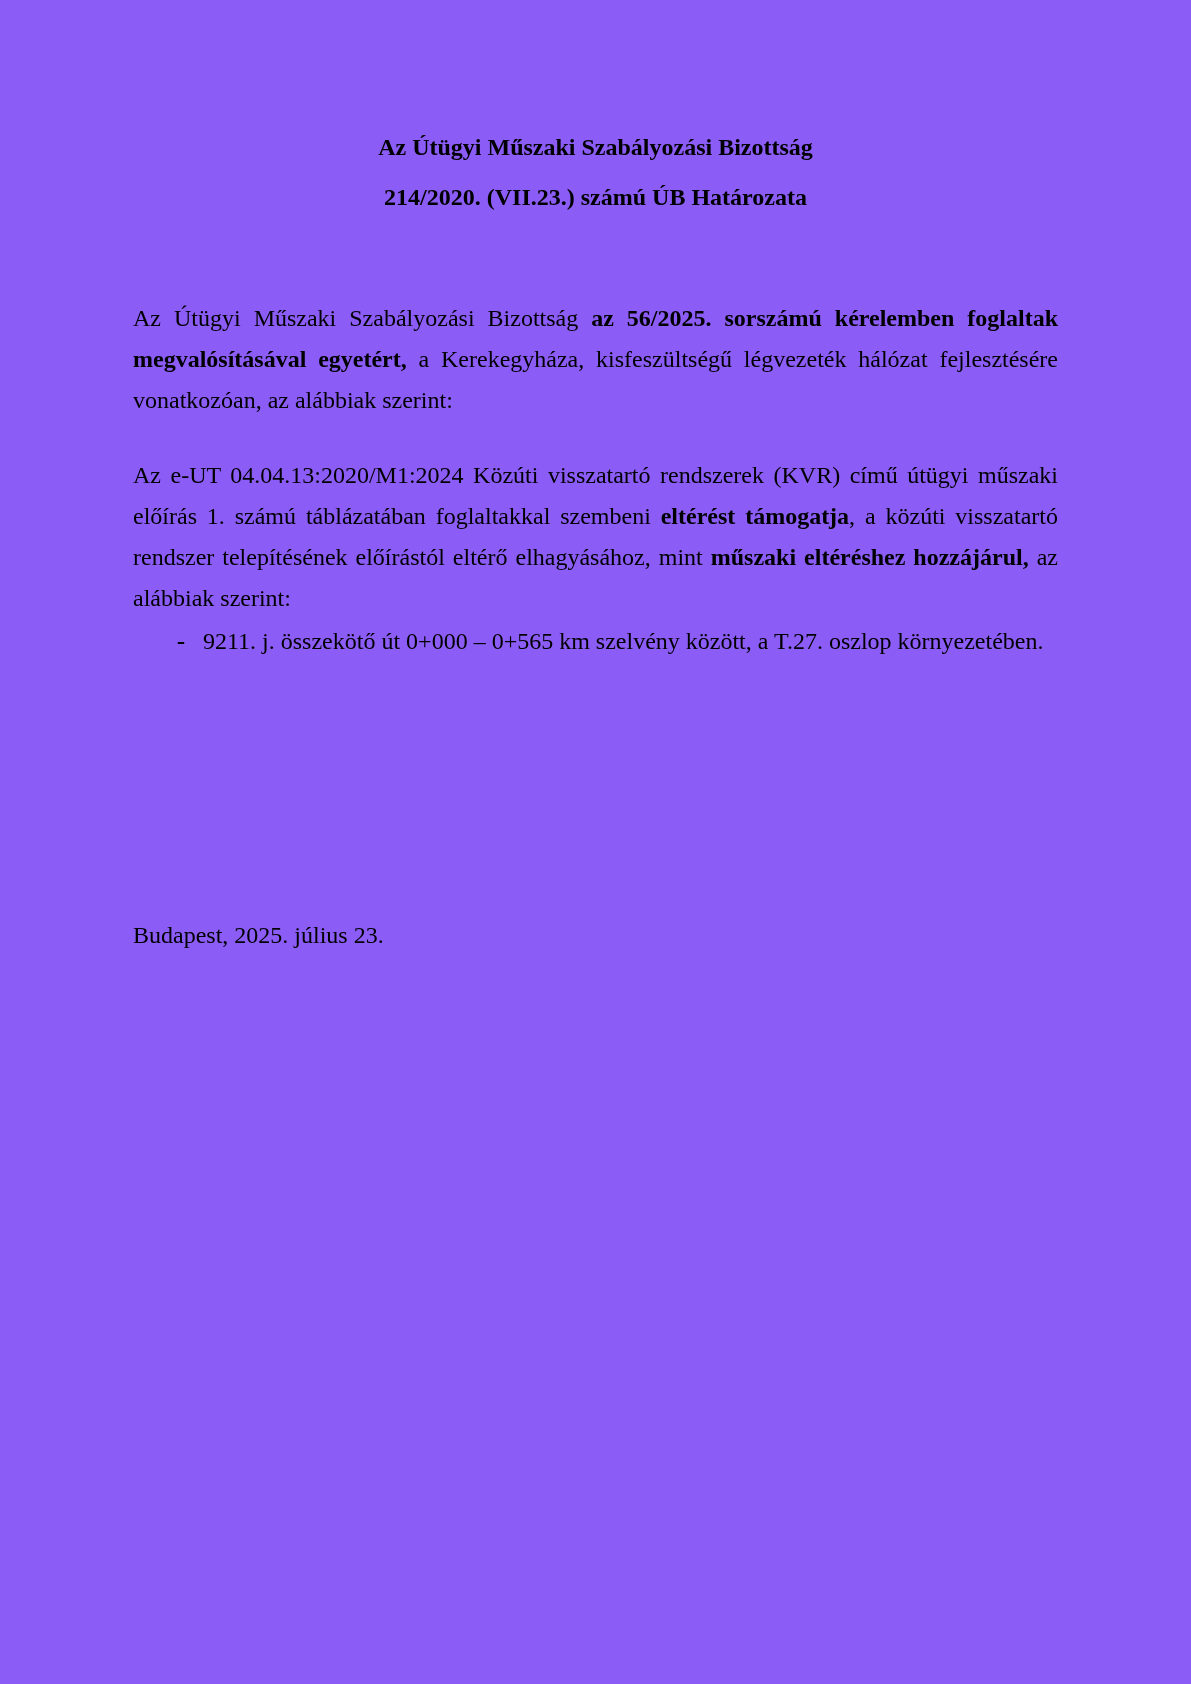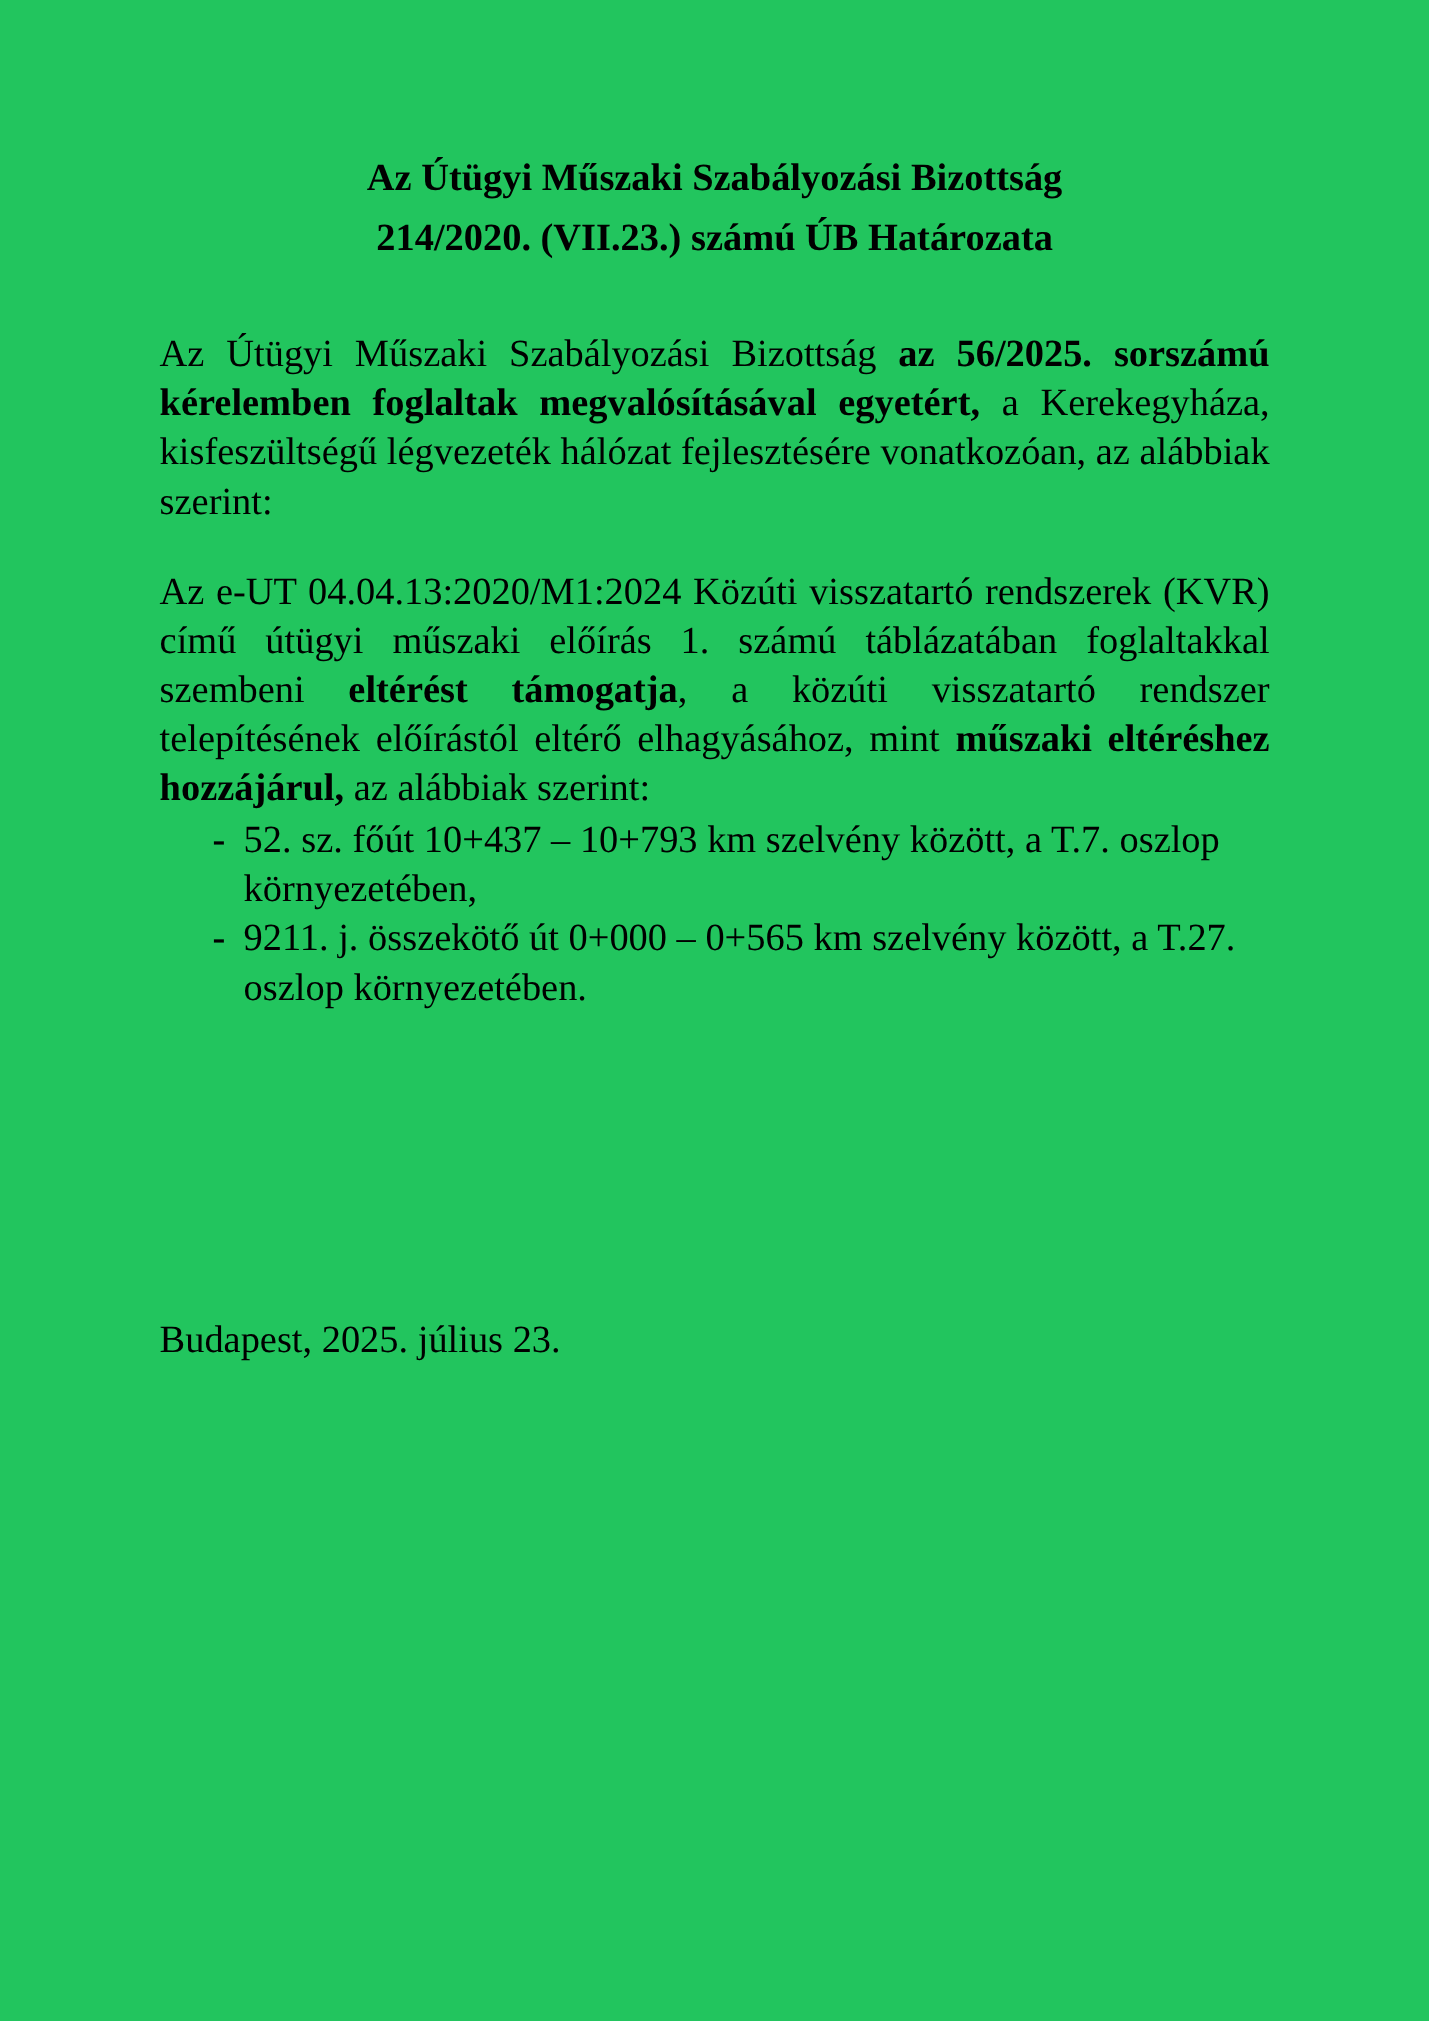--- a/index.html
+++ b/index.html
@@ -6,42 +6,42 @@
   html, body {
     margin: 0;
     padding: 0;
     background: #ffffff;
   }
   .page {
     position: relative;
     width: 1191px;
     height: 1684px;
     margin: 0 auto;
-    background: #22c55e;
+    background: #8b5cf6;
     color: #000000;
     box-sizing: border-box;
     padding: 122px 133px 0 133px;
     font-family: "Liberation Serif", "DejaVu Serif", serif;
-    font-size: 32px;
+    font-size: 24px;
     overflow: hidden;
   }
   .title-block {
     text-align: center;
     font-weight: 700;
   }
   .title-line {
     line-height: 50px;
     white-space: nowrap;
   }
   .para {
     margin: 0;
     text-align: justify;
     line-height: 41px;
   }
-  .para-1 { margin-top: 52px; }
+  .para-1 { margin-top: 76px; }
   .para-2 { margin-top: 34px; }
   .run { font-weight: 400; }
   .run-bold { font-weight: 700; }
   .bullet-list {
     list-style: none;
     margin: 2px 0 0 0;
     padding: 0;
   }
   .list-item {
     position: relative;
@@ -71,21 +71,20 @@
     <div class="title-line">214/2020. (VII.23.) számú ÚB Határozata</div>
   </div>
 
   <p class="para para-1"><span class="run">Az Útügyi Műszaki Szabályozási Bizottság </span><span class="run run-bold">az 56/2025. sorszámú kérelemben foglaltak megvalósításával egyetért,</span><span class="run"> a Kerekegyháza, kisfeszültségű légvezeték hálózat fejlesztésére vonatkozóan, az alábbiak szerint:</span></p>
 
   <p class="para para-2"><span class="run">Az e-UT 04.04.13:2020/M1:2024 Közúti visszatartó rendszerek (KVR) című útügyi műszaki előírás 1. számú táblázatában foglaltakkal szembeni </span><span class="run run-bold">eltérést támogatja</span><span class="run">, a közúti visszatartó rendszer telepítésének előírástól eltérő elhagyásához, mint </span><span class="run run-bold">műszaki eltéréshez hozzájárul,</span><span class="run"> az alábbiak szerint:</span></p>
 
   <ul class="bullet-list">
     <li class="list-item">
       <span class="list-marker">-</span>
-      <span class="list-text">52. sz. főút 10+437 – 10+793 km szelvény között, a T.7. oszlop környezetében,</span>
     </li>
     <li class="list-item">
       <span class="list-marker">-</span>
       <span class="list-text">9211. j. összekötő út 0+000 – 0+565 km szelvény között, a T.27. oszlop környezetében.</span>
     </li>
   </ul>
 
   <p class="date-line">Budapest, 2025. július 23.</p>
 
 </div>

